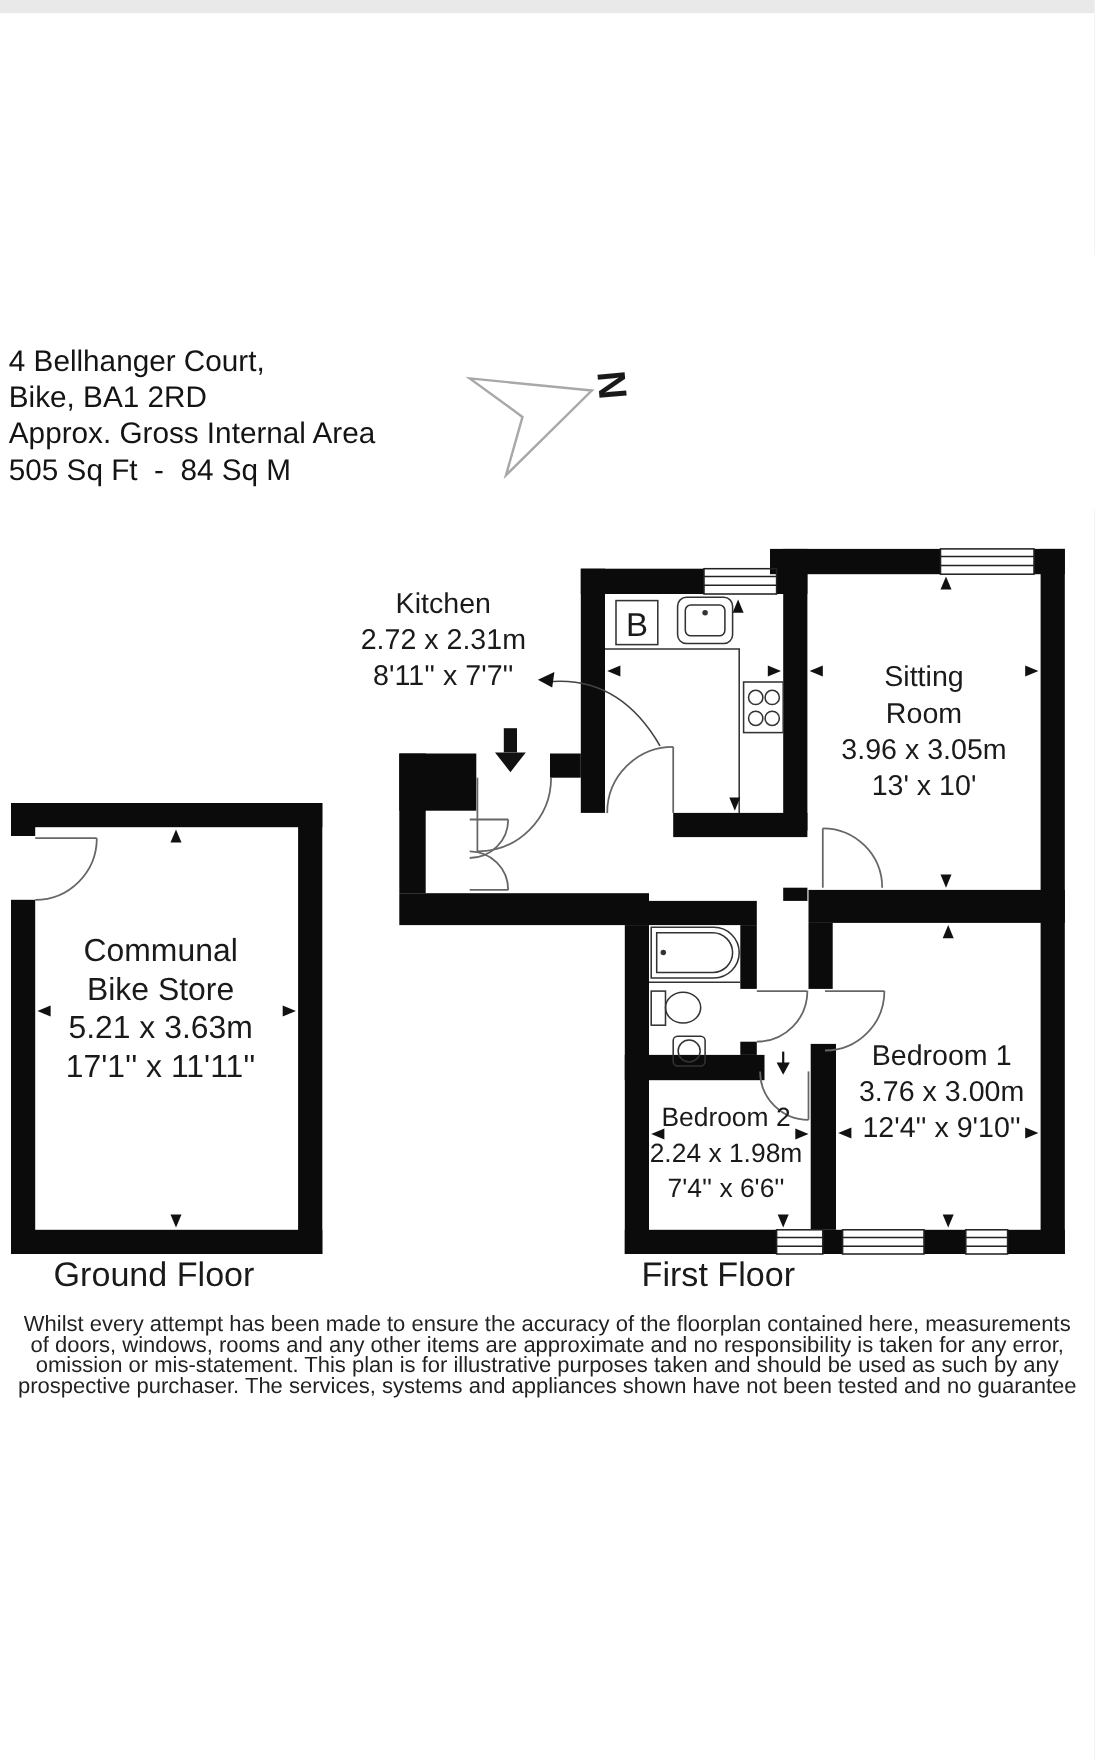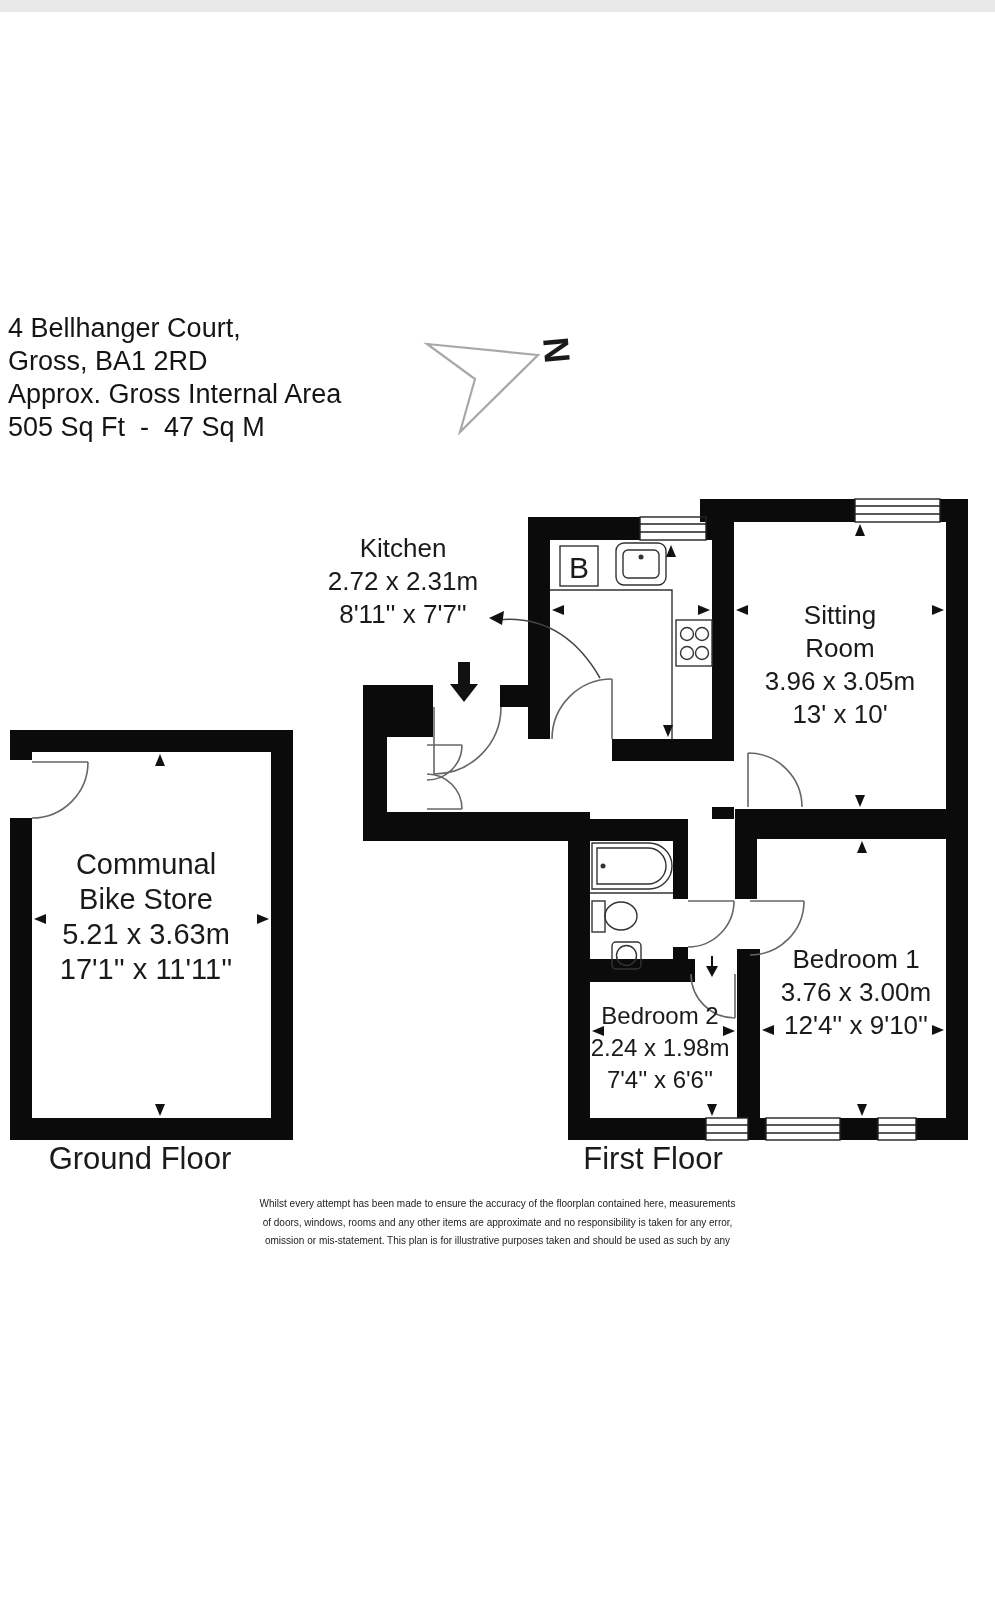--- a/index.html
+++ b/index.html
@@ -15,33 +15,33 @@
   .wall{fill:#0b0b0b;stroke:none;}
   .door{fill:none;stroke:#666;stroke-width:1.6;}
   .fixture{fill:#ffffff;stroke:#333;stroke-width:1.4;}
   .fixline{fill:none;stroke:#333;stroke-width:1.4;}
   .winline{fill:none;stroke:#222;stroke-width:1.4;}
   .dimarrow{fill:#111;stroke:none;}
   .leader{fill:none;stroke:#444;stroke-width:1.5;}
   .north-shape{fill:#ffffff;stroke:#a8a8a8;stroke-width:2.2;}
   .disclaimer{
     position:absolute;left:0;right:0;top:1183px;text-align:center;
-    font-size:10px;line-height:18.5px;color:#222;
+    font-size:20px;line-height:18.5px;color:#222;
   }
 </style>
 </head>
 <body>
 
 <div id="canvas">
 
   <div class="addr">
     <div>4 Bellhanger Court,</div>
-    <div>Gross, BA1 2RD</div>
+    <div>Bike, BA1 2RD</div>
     <div>Approx. Gross Internal Area</div>
-    <div>505 Sq Ft  -  47 Sq M</div>
+    <div>505 Sq Ft  -  84 Sq M</div>
   </div>
 
   <svg id="planSvg" width="995" height="1600" viewBox="0 0 995 1600">
 
     <g>
       <path class="north-shape" d="M 427 332 L 538 343 L 460 420 L 475 367 Z"></path>
       <text class="floorplan-text" x="558" y="352" font-size="36" font-weight="bold" text-anchor="middle" transform="rotate(85 558 338)">N</text>
     </g>
 
     <g>
@@ -241,15 +241,16 @@
     </g>
 
     <text class="floorplan-text" x="140" y="1157" font-size="31" text-anchor="middle">Ground Floor</text>
     <text class="floorplan-text" x="653" y="1157" font-size="31" text-anchor="middle">First Floor</text>
   </svg>
 
   <div class="disclaimer">
     <div>Whilst every attempt has been made to ensure the accuracy of the floorplan contained here, measurements</div>
     <div>of doors, windows, rooms and any other items are approximate and no responsibility is taken for any error,</div>
     <div>omission or mis-statement. This plan is for illustrative purposes taken and should be used as such by any</div>
+    <div>prospective purchaser. The services, systems and appliances shown have not been tested and no guarantee</div>
   </div>
 
 </div>
 
 </body></html>

